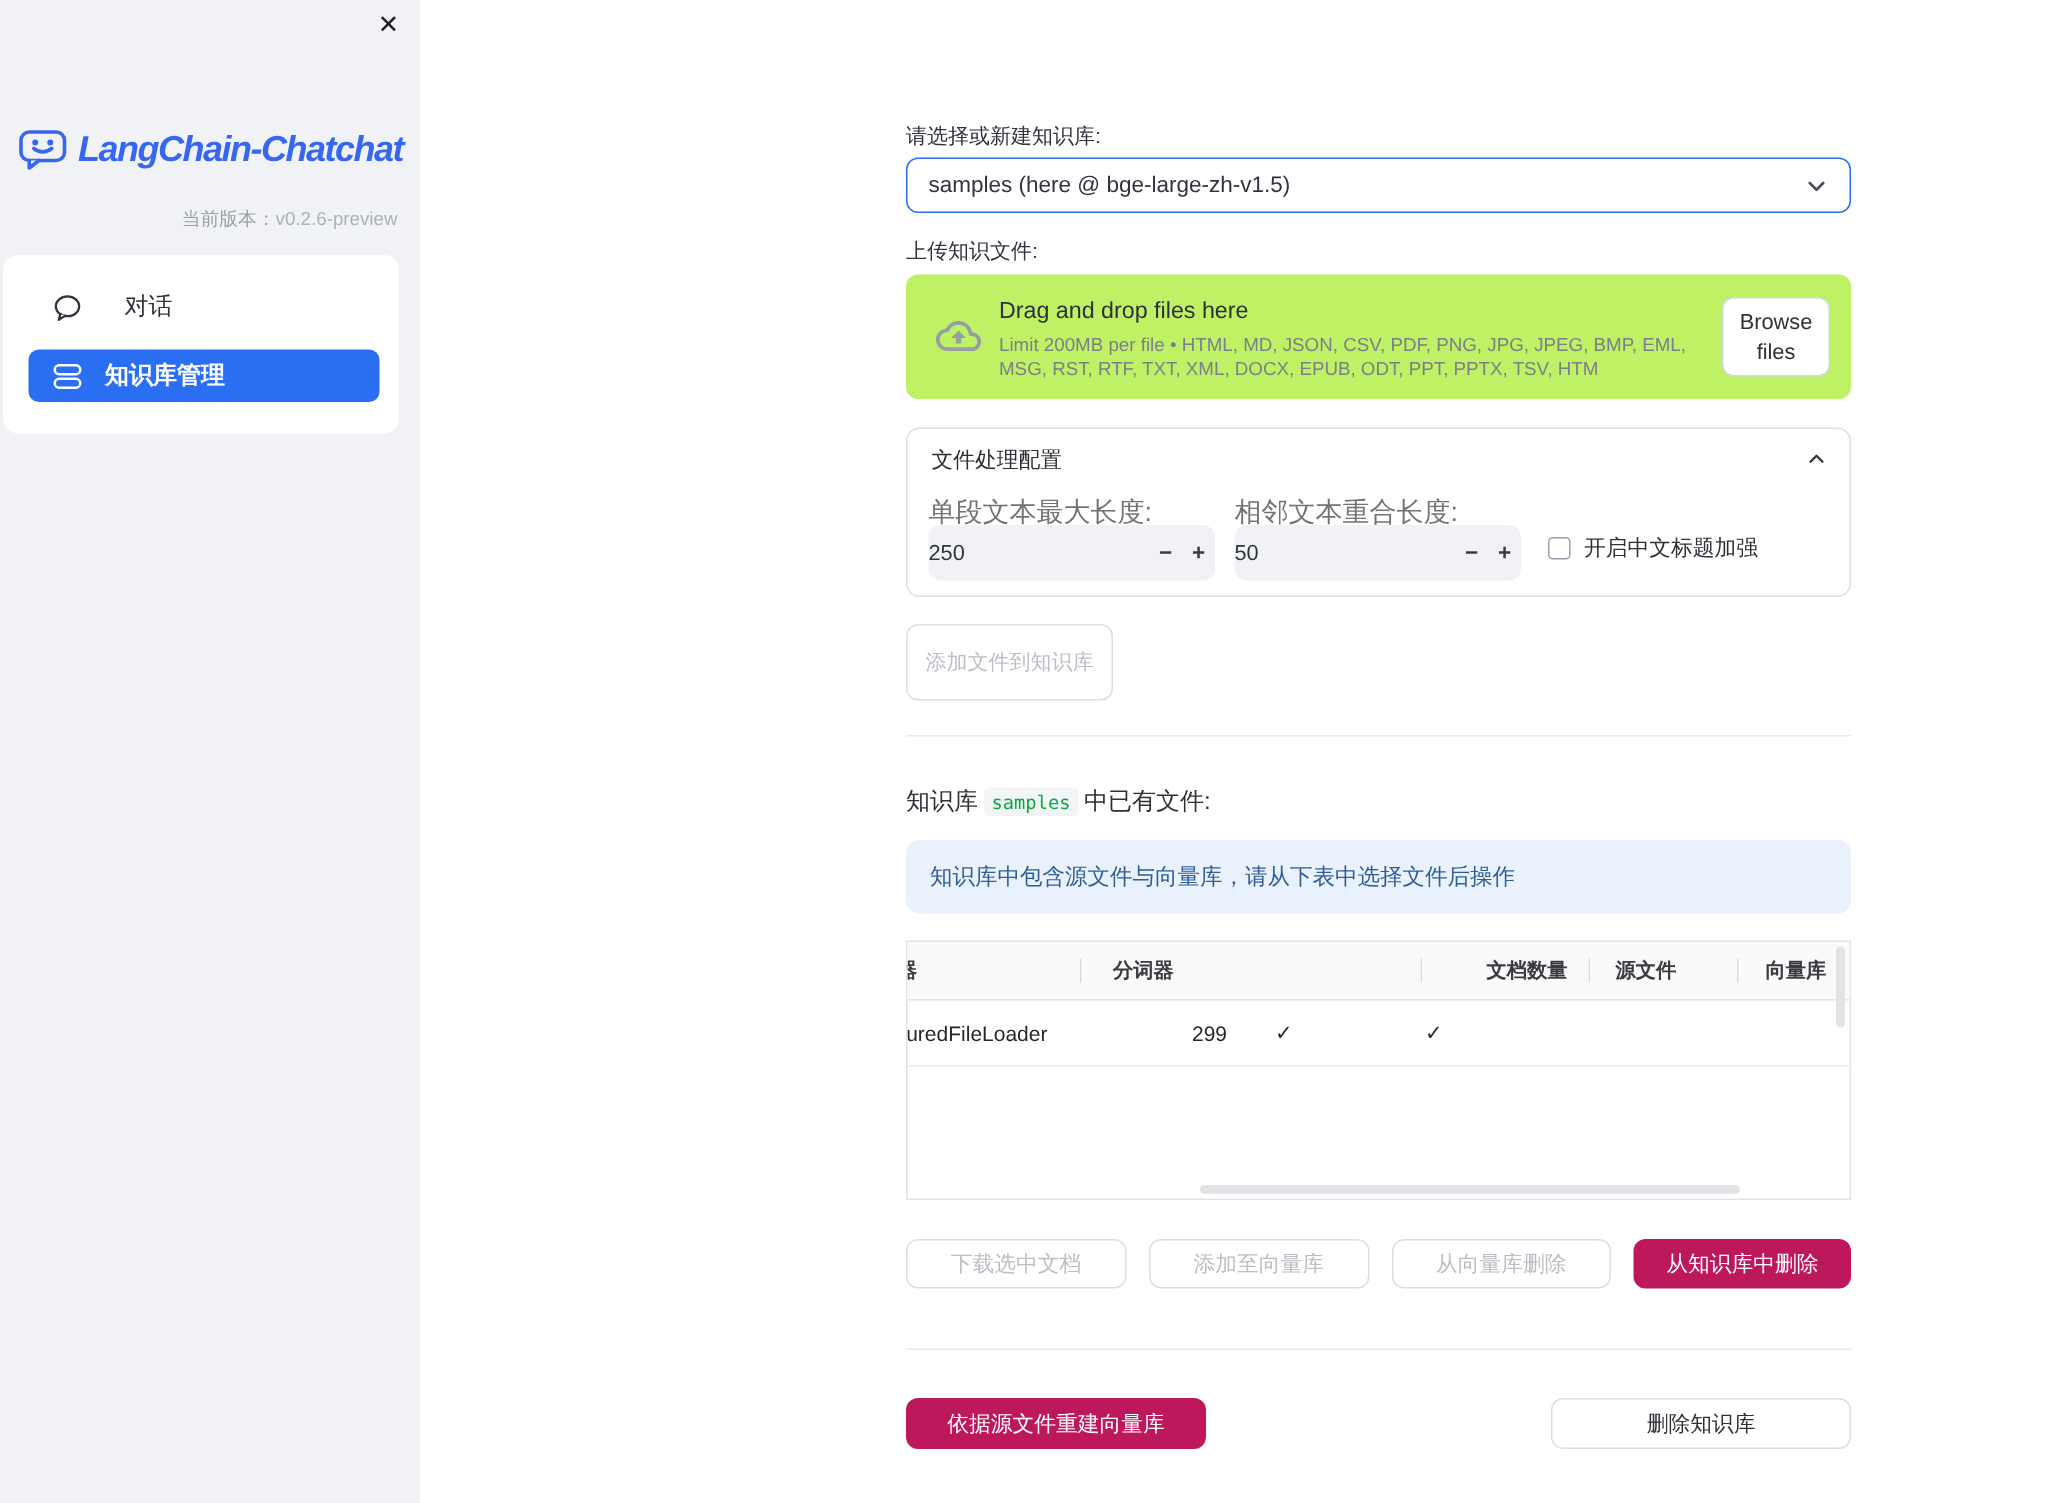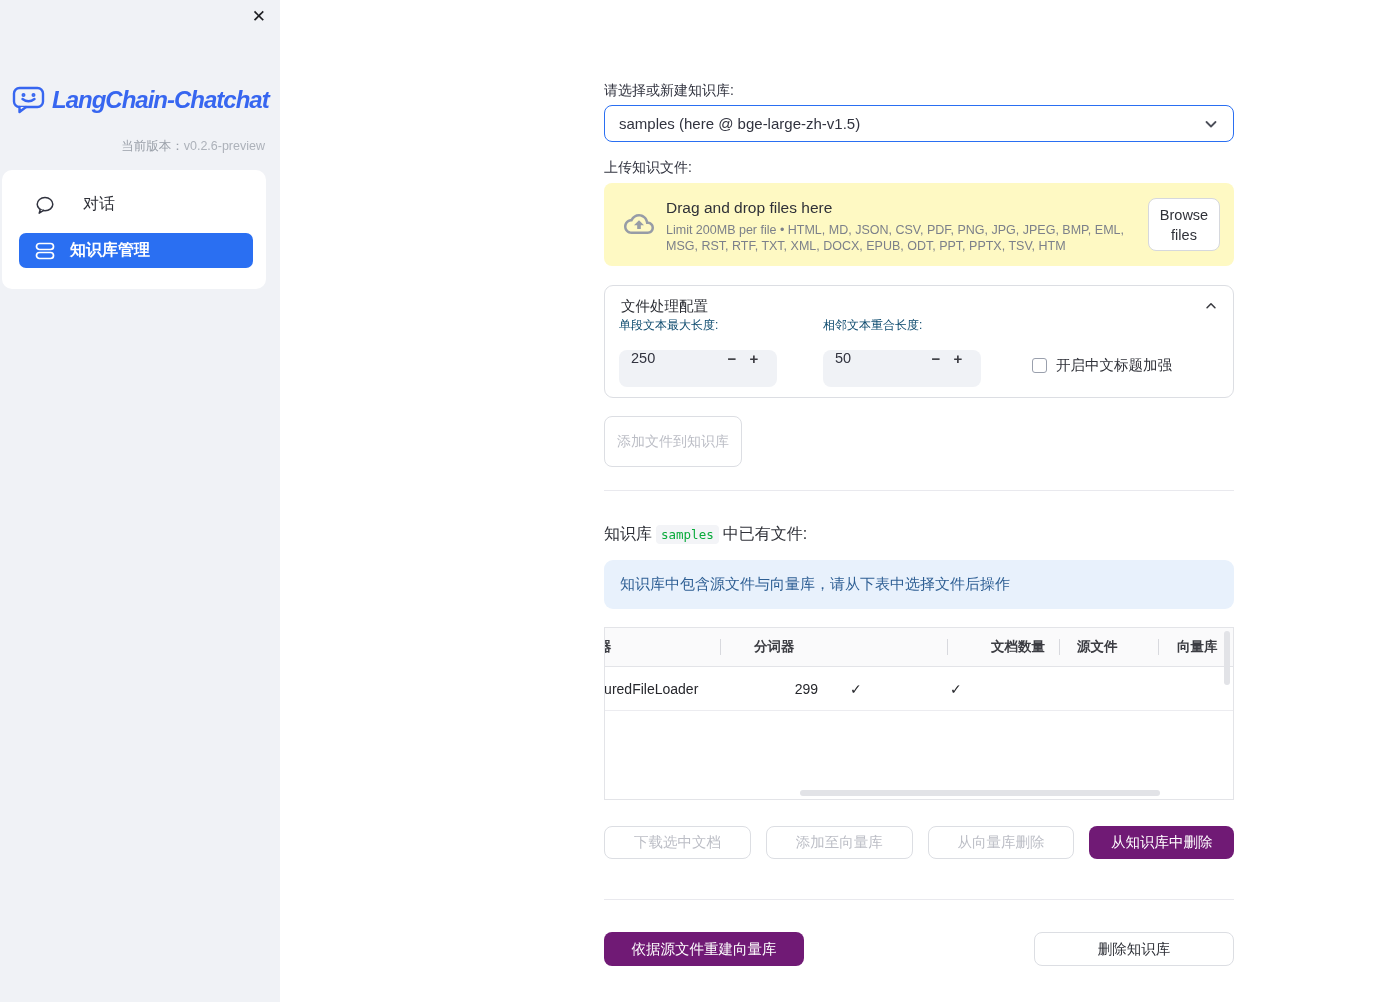--- a/index.html
+++ b/index.html
@@ -21,65 +21,65 @@
   .menu-item.chat { top:17px; color:#2f3138;gap:28px; }
   .menu-item.active { top:63px; background:#2a6ff2; color:#ffffff; font-weight:700; }
 
   
   .w-label { position:absolute; font-size:14px; color:#31333f; }
   .selectbox { position:absolute; left:604px; top:105px; width:630px; height:37px; background:#fff;
     border:1px solid #2a6ff2; border-radius:8px; display:flex; align-items:center;
     padding:0 14px; font-size:15px; cursor:pointer; }
   .selectbox .sel-val { flex:1; }
   .uploader { position:absolute; left:604px; top:183px; width:630px; height:83px;
-    background:#fef9c3; border-radius:8px; }
+    background:#bef264; border-radius:8px; }
   .up-title { position:absolute; left:62px; top:16px; font-size:15.5px; color:#2f3138; }
   .up-hint  { position:absolute; left:62px; top:39px; width:480px; font-size:12.5px; line-height:16px; color:#7c808a; }
   .browse-btn { position:absolute; right:14px; top:15px; width:72px; height:53px; background:#fff;
     border:1px solid #d6d8dd; border-radius:8px; font-size:14.5px; color:#2f3138;
     line-height:20px; cursor:pointer; font-family:inherit; }
 
   .expander { position:absolute; left:604px; top:285px; width:630px; height:113px;
     background:#fff; border:1px solid #dcdee3; border-radius:9px; }
   .exp-title { position:absolute; left:16px; top:11px; font-size:14.5px; color:#2b2d33; cursor:pointer; }
   .exp-chevron { position:absolute; right:15px; top:13px; cursor:pointer; }
-  .exp-label { position:absolute; top:31px; font-size:12px; color:#0c4a6e; }
-  .numinput { position:absolute; top:64px; width:158px; height:37px; background:#f0f2f6;
-    border-radius:8px; display:flex; align-items:flex-start; padding:0 12px; font-size:14.5px; }
+  .exp-label { position:absolute; top:43px; font-size:18px; color:#737373; }
+  .numinput { position:absolute; top:64px; width:191px; height:37px; background:#f0f2f6;
+    border-radius:8px; display:flex; align-items:center; padding:0 0; font-size:14.5px; }
   .numinput .ni-val { flex:1; }
   .step { width:22px; text-align:center; font-size:15px; font-weight:600; color:#3a3b41; cursor:pointer;
     background:none; border:none; font-family:inherit; }
   .checkbox-row { position:absolute; left:427px; top:70px; display:flex; align-items:center; gap:9px; }
   .checkbox { width:15px; height:15px; border:1.6px solid #9aa0ad; border-radius:3px; background:#fff; cursor:pointer; }
   .checkbox-label { font-size:14.5px; color:#2f3138; }
 
   .btn { position:absolute; border-radius:8px; font-size:14px; font-family:inherit; cursor:pointer;
     display:flex; align-items:center; justify-content:center; }
   .btn-disabled { background:#fff; border:1px solid #dcdee3; color:#bcbec6; cursor:default; }
-  .btn-primary  { background:#701a75; border:none; color:#fff; }
+  .btn-primary  { background:#be185d; border:none; color:#fff; }
   .btn-secondary{ background:#fff; border:1px solid #dcdee3; color:#2f3138; }
 
   .divider { position:absolute; left:604px; width:630px; height:1px; background:#e9e9ee; }
 
   .kb-line { position:absolute; left:604px; top:524px; font-size:16px; color:#2f3138; }
   .kb-code { font-family:"DejaVu Sans Mono","Liberation Mono",monospace; font-size:12.5px;
     color:#09ab3b; background:#f3f4f7; border-radius:4px; padding:2px 5px; margin:0 4px; }
 
   .info-box { position:absolute; left:604px; top:560px; width:630px; height:49px; background:#e8f1fc;
     border-radius:9px; display:flex; align-items:center; padding:0 16px; font-size:15px; color:#2e5f94; }
 
   
   .dtable { position:absolute; left:604px; top:627px; width:630px; height:173px;
     background:#fff; border:1px solid #e3e4e8; }
   .t-head { display:flex; height:39px; background:#fafafb; border-bottom:1px solid #e3e4e8;
     font-size:13.5px; font-weight:700; color:#3b3c42; align-items:center; }
   .t-row  { display:flex; height:44px; border-bottom:1px solid #ececf0; font-size:14px;
     color:#26272c; align-items:center; }
   .tc { position:relative; height:100%; display:flex; align-items:center; overflow:hidden; white-space:nowrap; }
-  .tc1 { width:115px; } .tc2 { width:227px; padding-left:34px; }
+  .tc1 { width:115px; } .tc2 { width:227px; padding-left:22px; }
   .tc3 { width:112px; justify-content:flex-end; padding-right:14px; }
   .tc4 { width:99px; padding-left:18px; } .tc5 { flex:1; padding-left:19px; }
   .t-head .tc2::before, .t-head .tc3::before, .t-head .tc4::before, .t-head .tc5::before {
     content:""; position:absolute; left:0; top:11px; bottom:11px; width:1px; background:#d8d9de; }
   .clip-shift { margin-left:-53px; }
   .clip-shift-h { margin-left:-61px; }
   .hscroll { position:absolute; left:195px; bottom:3px; width:360px; height:6px; background:#e2e3e7; border-radius:3px; }
   .vscroll { position:absolute; right:3px; top:3px; width:6px; height:54px; background:#e2e3e7; border-radius:3px; }
 
   .row-btns { position:absolute; left:604px; top:826px; width:630px; height:33px; display:flex; gap:15px; }

